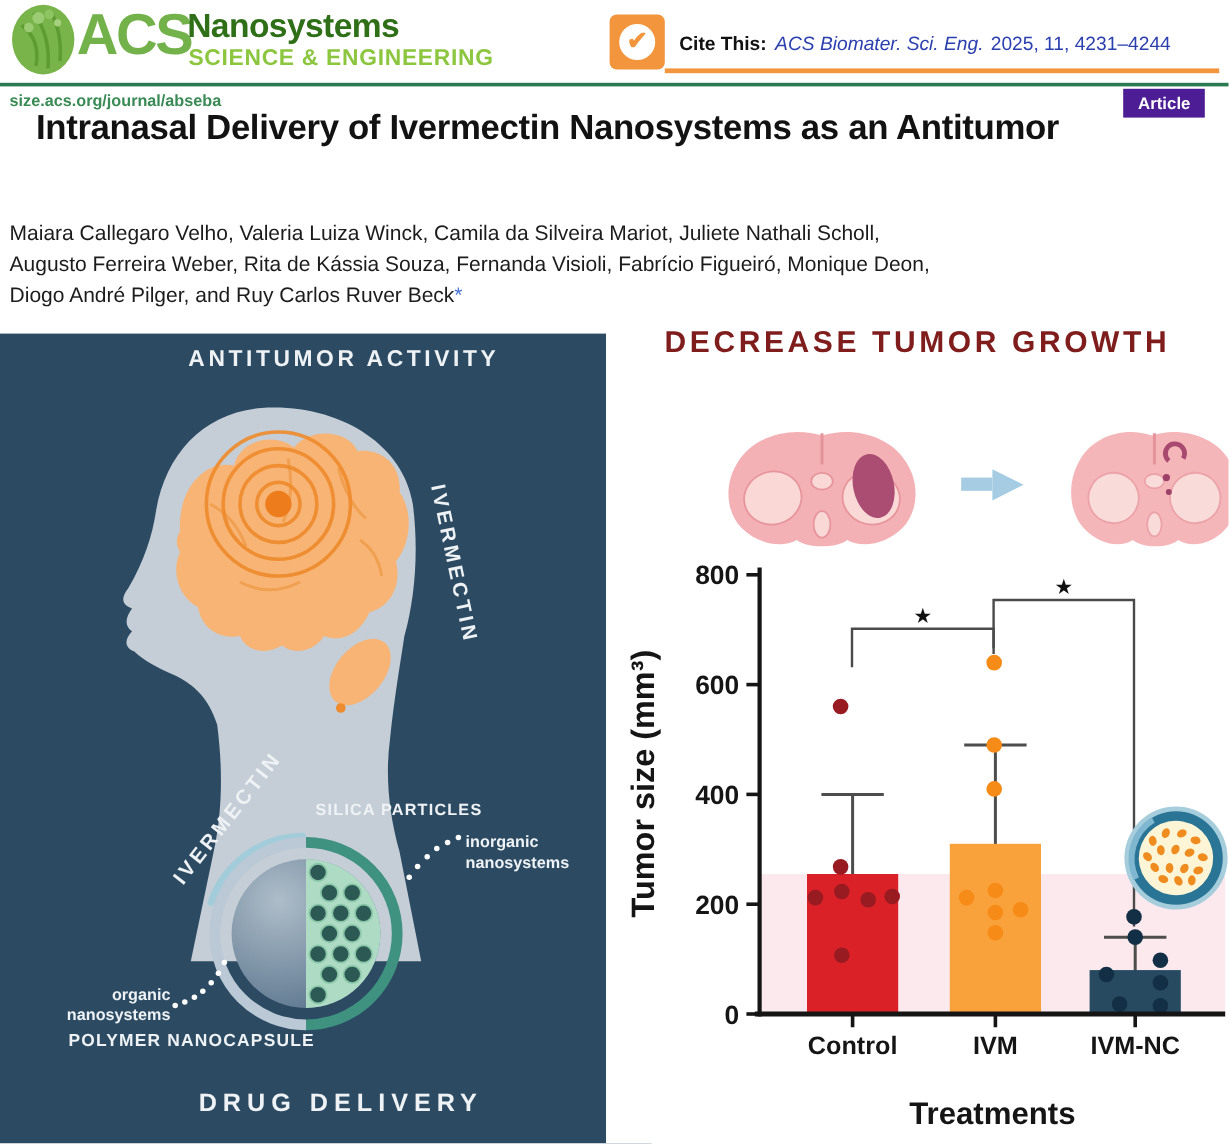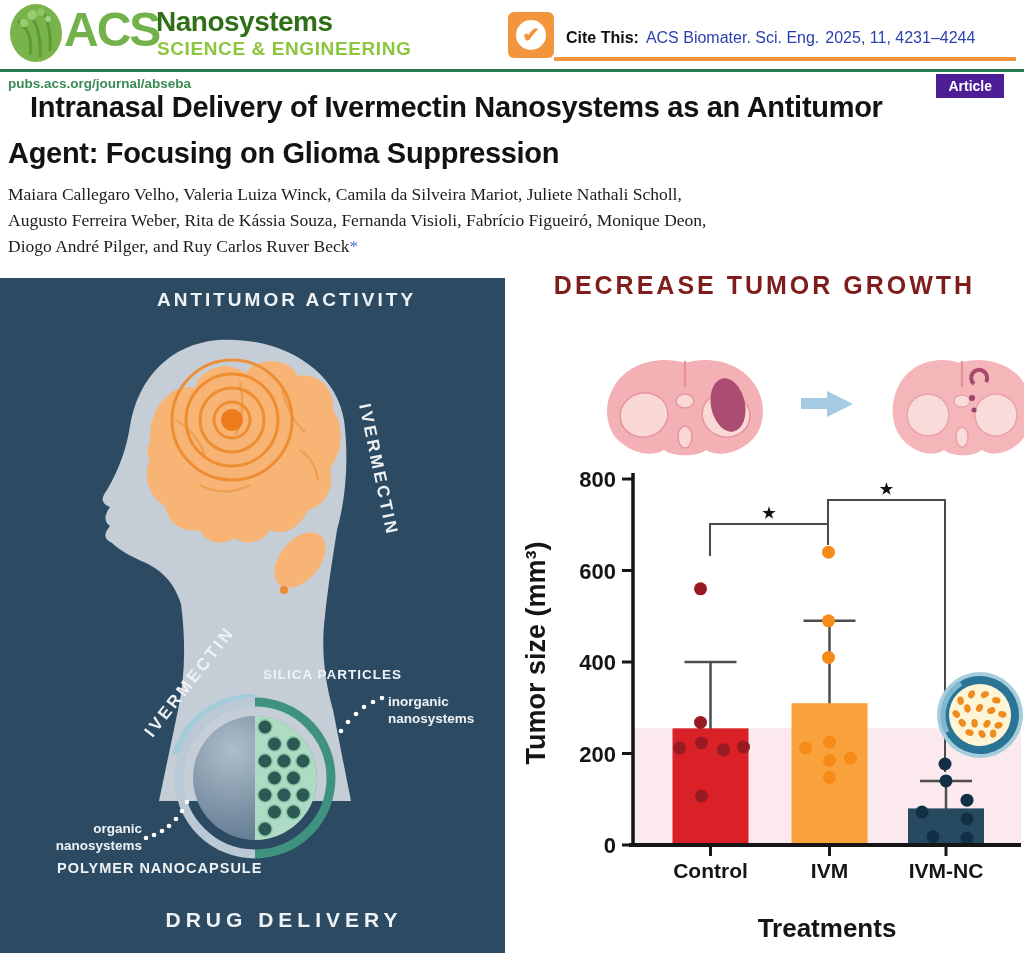--- a/index.html
+++ b/index.html
@@ -10,30 +10,30 @@
   
   #logo-acs{left:64px;top:2px;font-size:48px;font-weight:bold;color:#73b24a;letter-spacing:-2px;}
   #logo-title{left:156px;top:6px;font-size:28px;font-weight:bold;color:#2f6f18;letter-spacing:-0.5px;}
   #logo-sub{left:157px;top:38px;font-size:19px;font-weight:bold;color:#8cc63f;letter-spacing:0.6px;text-align:right;}
   #cite-box{left:508px;top:12px;width:46px;height:46px;background:#f2953c;border-radius:6px;}
   #cite-circle{left:516px;top:20px;width:30px;height:30px;border-radius:50%;background:#fff;
                color:#f2953c;font-size:21px;font-weight:bold;text-align:center;line-height:30px;}
   #cite-row{left:566px;top:29px;font-size:16px;white-space:nowrap;}
   #cite-label{font-weight:bold;color:#111;margin-right:7px;margin-top:29px;}
   .cite-blue{color:#2b3fae;}
-  #cite-journal{margin-right:6px;text-align:right;}
+  #cite-journal{font-style:italic;margin-right:6px;text-align:right;}
   #cite-underline{left:554px;top:57px;width:462px;height:4px;background:#f2953c;}
   #header-rule{left:0;top:69px;width:1024px;height:3px;background:#2a7a52;}
   #journal-url{left:8px;top:76px;font-size:13.5px;font-weight:bold;color:#3a8a55;}
   #article-badge{right:20px;top:74px;background:#4c1d95;color:#fff;font-size:14px;font-weight:bold;
                  padding:4px 12px;}
   
   .title-line{left:8px;font-size:29px;font-weight:bold;color:#121212;letter-spacing:-0.3px;white-space:nowrap;}
   #title-1{top:91px;margin-left:22px;} #title-2{top:137px;}
-  .authors-line{left:8px;font-family:Liberation Serif, serif;font-size:17.5px;color:#1c1c1c;white-space:nowrap;}
+  .authors-line{left:8px;font-family:Liberation Sans, sans-serif;font-size:17.5px;color:#1c1c1c;white-space:nowrap;}
   #authors-1{top:184px;} #authors-2{top:210px;} #authors-3{top:236px;}
   .ast{color:#4b74d8;}
 
   
   #left-panel{left:0;top:278px;width:543px;height:688px;background:#2c4b63;}
   #left-panel .abs{color:#eef2f5;}
   #lp-title{left:30px;right:0;top:11px;text-align:center;font-size:19px;font-weight:bold;
             letter-spacing:3px;color:#f0f3f5;}
   .iv-text{width:160px;text-align:center;font-size:17px;font-weight:bold;letter-spacing:3px;color:#ee8c26;}
   #iv-right{left:298px;top:182px;transform:rotate(78deg);}
@@ -71,25 +71,24 @@
   <div class="abs" id="logo-sub">SCIENCE &amp; ENGINEERING</div>
 
   <div class="abs" id="cite-box"></div>
   <div class="abs" id="cite-circle">✔</div>
   <div class="abs" id="cite-row">
     <span id="cite-label">Cite This:</span><span id="cite-journal" class="cite-blue">ACS Biomater. Sci. Eng.</span><span class="cite-blue">2025, 11, 4231–4244</span>
   </div>
   <div class="abs" id="cite-underline"></div>
 
   <div class="abs" id="header-rule"></div>
-  <div class="abs" id="journal-url">pubs.acs.org/journal/abseba</div>
+  <div class="abs" id="journal-url">size.acs.org/journal/abseba</div>
   <div class="abs" id="article-badge">Article</div>
 
   <div class="abs title-line" id="title-1">Intranasal Delivery of Ivermectin Nanosystems as an Antitumor</div>
-  <div class="abs title-line" id="title-2">Agent: Focusing on Glioma Suppression</div>
   <div class="abs authors-line" id="authors-1">Maiara Callegaro Velho, Valeria Luiza Winck, Camila da Silveira Mariot, Juliete Nathali Scholl,</div>
   <div class="abs authors-line" id="authors-2">Augusto Ferreira Weber, Rita de Kássia Souza, Fernanda Visioli, Fabrício Figueiró, Monique Deon,</div>
   <div class="abs authors-line" id="authors-3"><span>Diogo André Pilger, and Ruy Carlos Ruver Beck</span><span class="ast">*</span></div>
 
   <div class="abs" id="left-panel">
     <svg width="505" height="688" viewBox="0 0 505 688">
       <defs>
         <radialGradient id="sgrad" cx="32%" cy="28%" r="95%">
           <stop offset="0%" stop-color="#aebdc9"></stop>
             <stop offset="100%" stop-color="#4e6a84"></stop>

